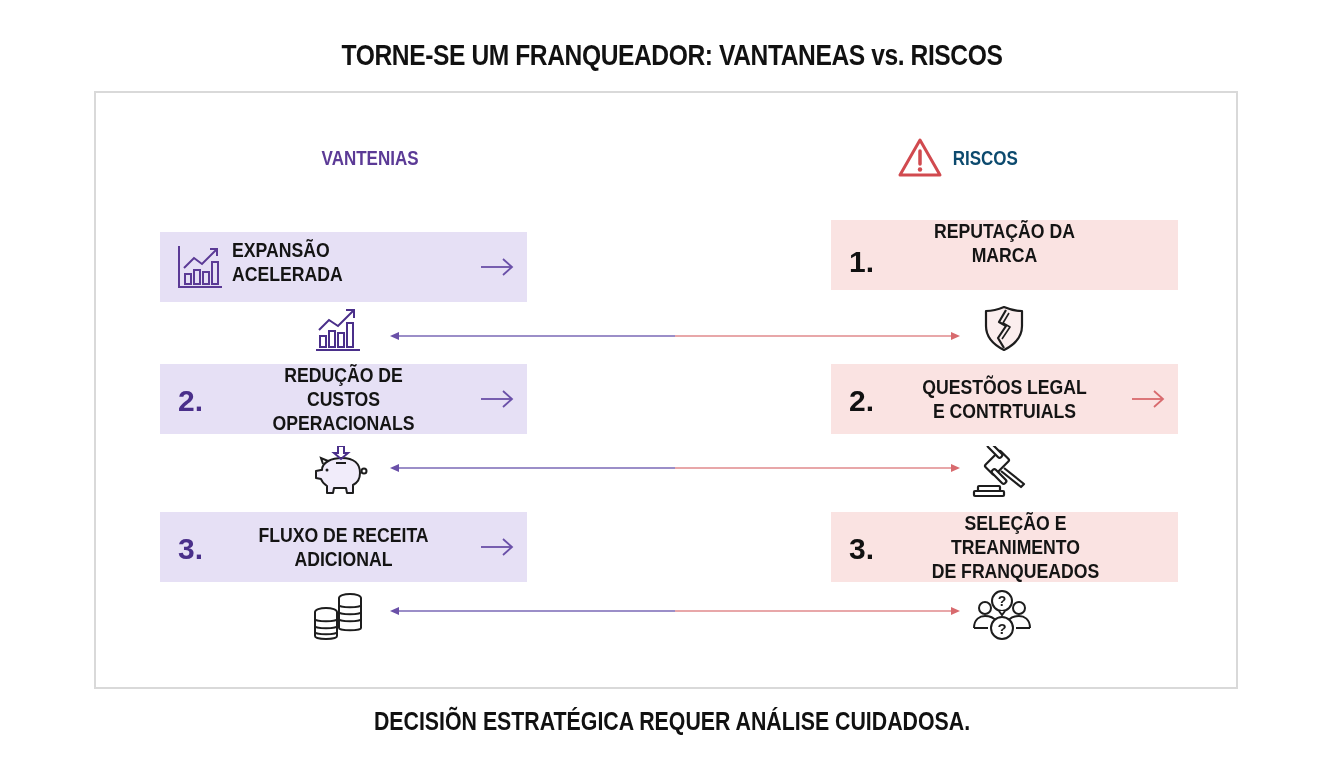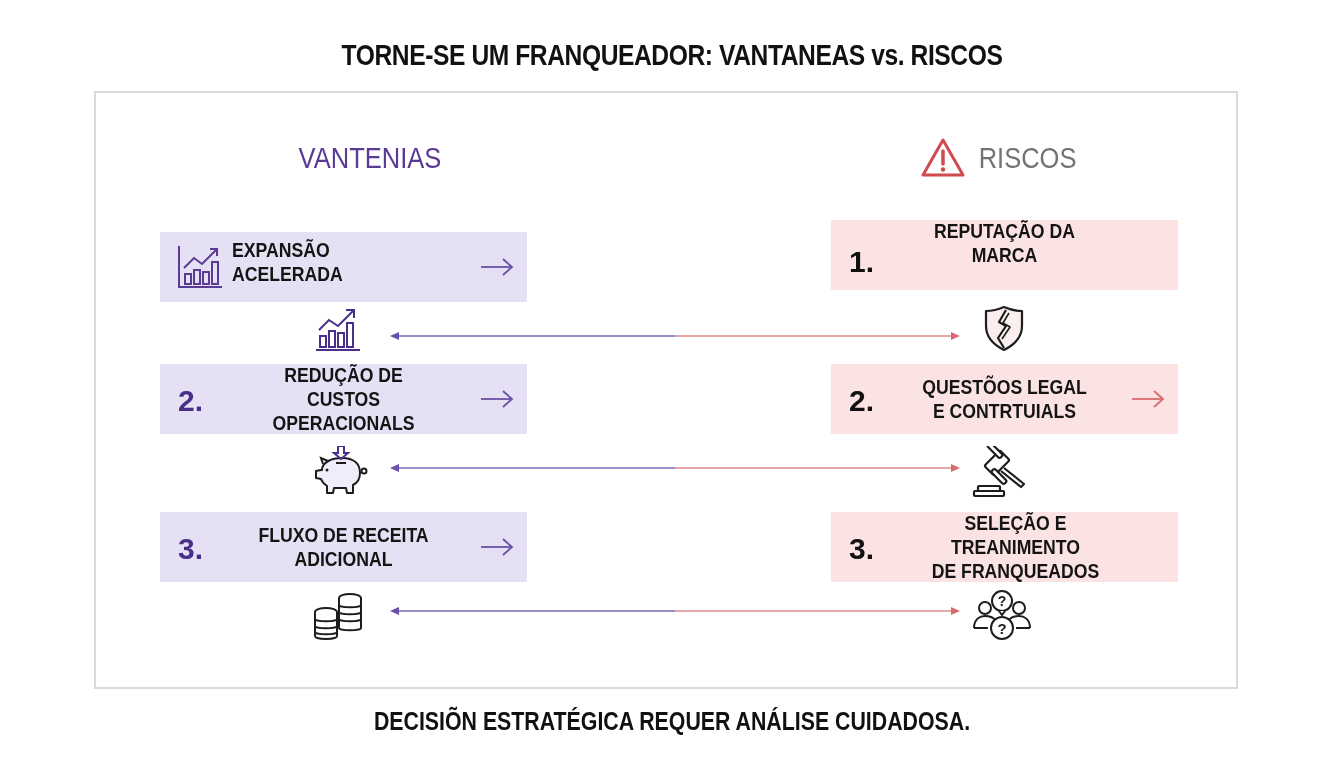--- a/index.html
+++ b/index.html
@@ -16,26 +16,26 @@
       color: #111; letter-spacing: -0.5px;
       transform: scaleX(0.82);
     }
     #frame {
       position: absolute; left: 94px; top: 91px;
       width: 1144px; height: 598px;
       border: 2px solid #d9d9d9; background: #fff;
     }
     .col-heading {
       position: absolute; top: 138px; height: 40px;
-      font-size: 30px; font-weight: normal;
+      font-size: 20px; font-weight: bold;
       display: flex; align-items: center; justify-content: center;
     }
     .col-heading span.t { display: inline-block; transform: scaleX(0.85); }
     #heading-adv { left: 240px; width: 260px; color: #5b3a96; }
-    #heading-risk { left: 903px; width: 200px; color: #737373; }
+    #heading-risk { left: 860px; width: 200px; color: #0c4a6e; }
     #heading-risk svg { margin-right: 4px; }
 
     .card {
       position: absolute; height: 70px;
       display: flex; align-items: center;
     }
     .card.adv { left: 160px; width: 367px; background: #e6e0f5; }
     .card.risk { left: 831px; width: 347px; background: #fae3e2; }
     .card .num {
       position: absolute; left: 18px; top: 50%;

